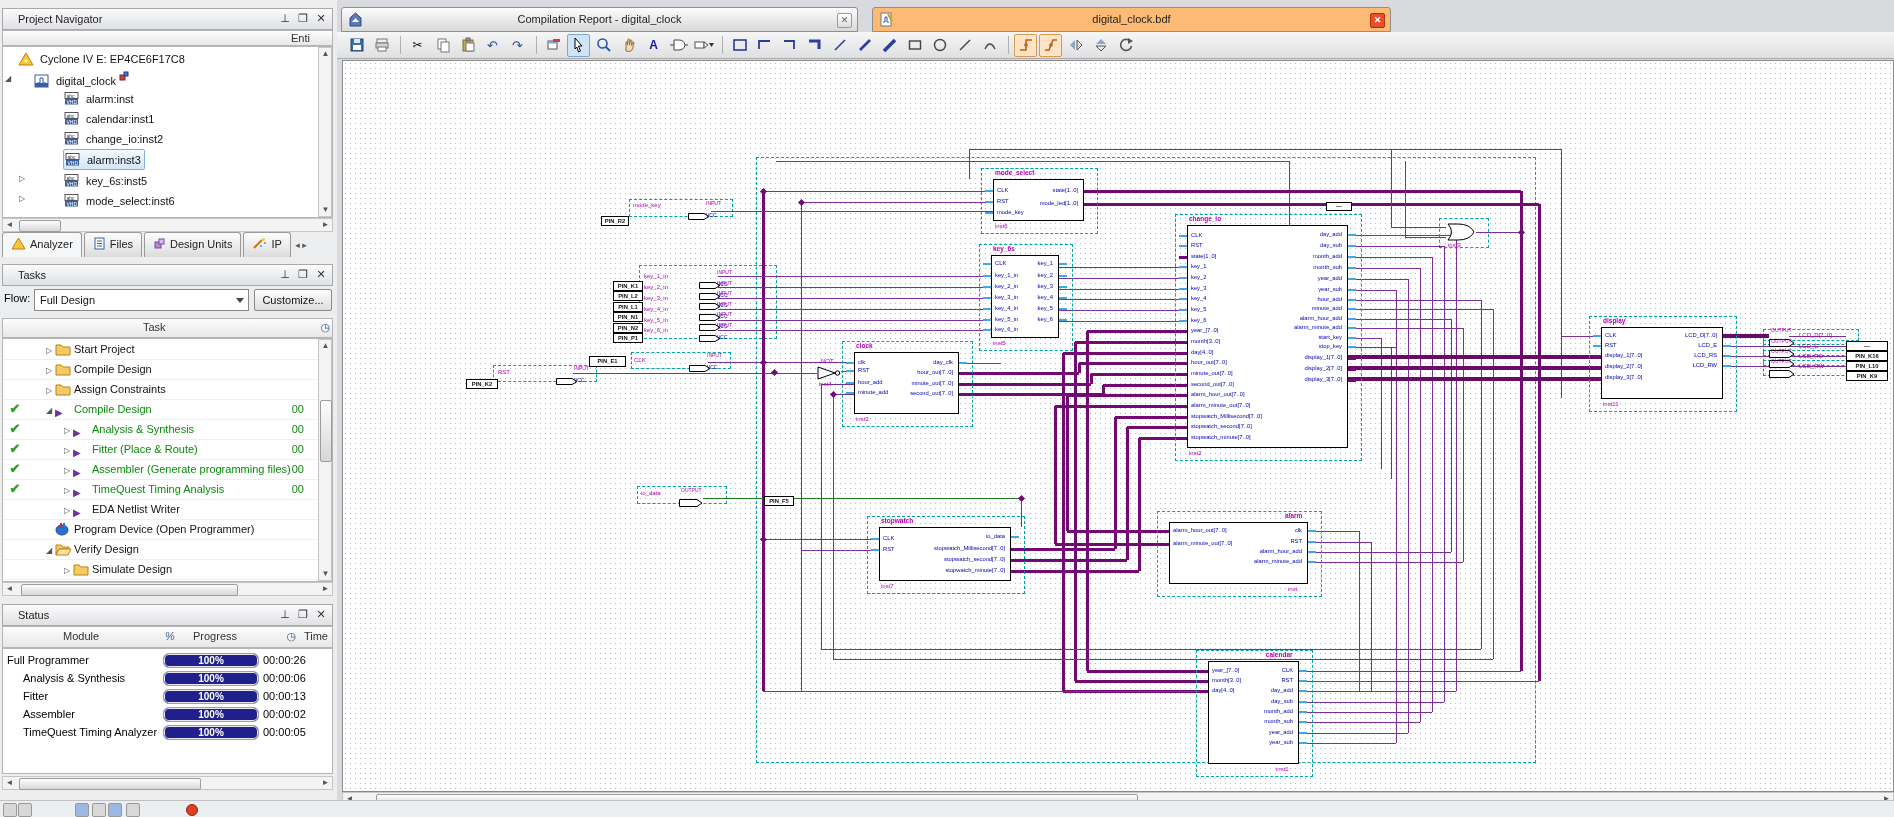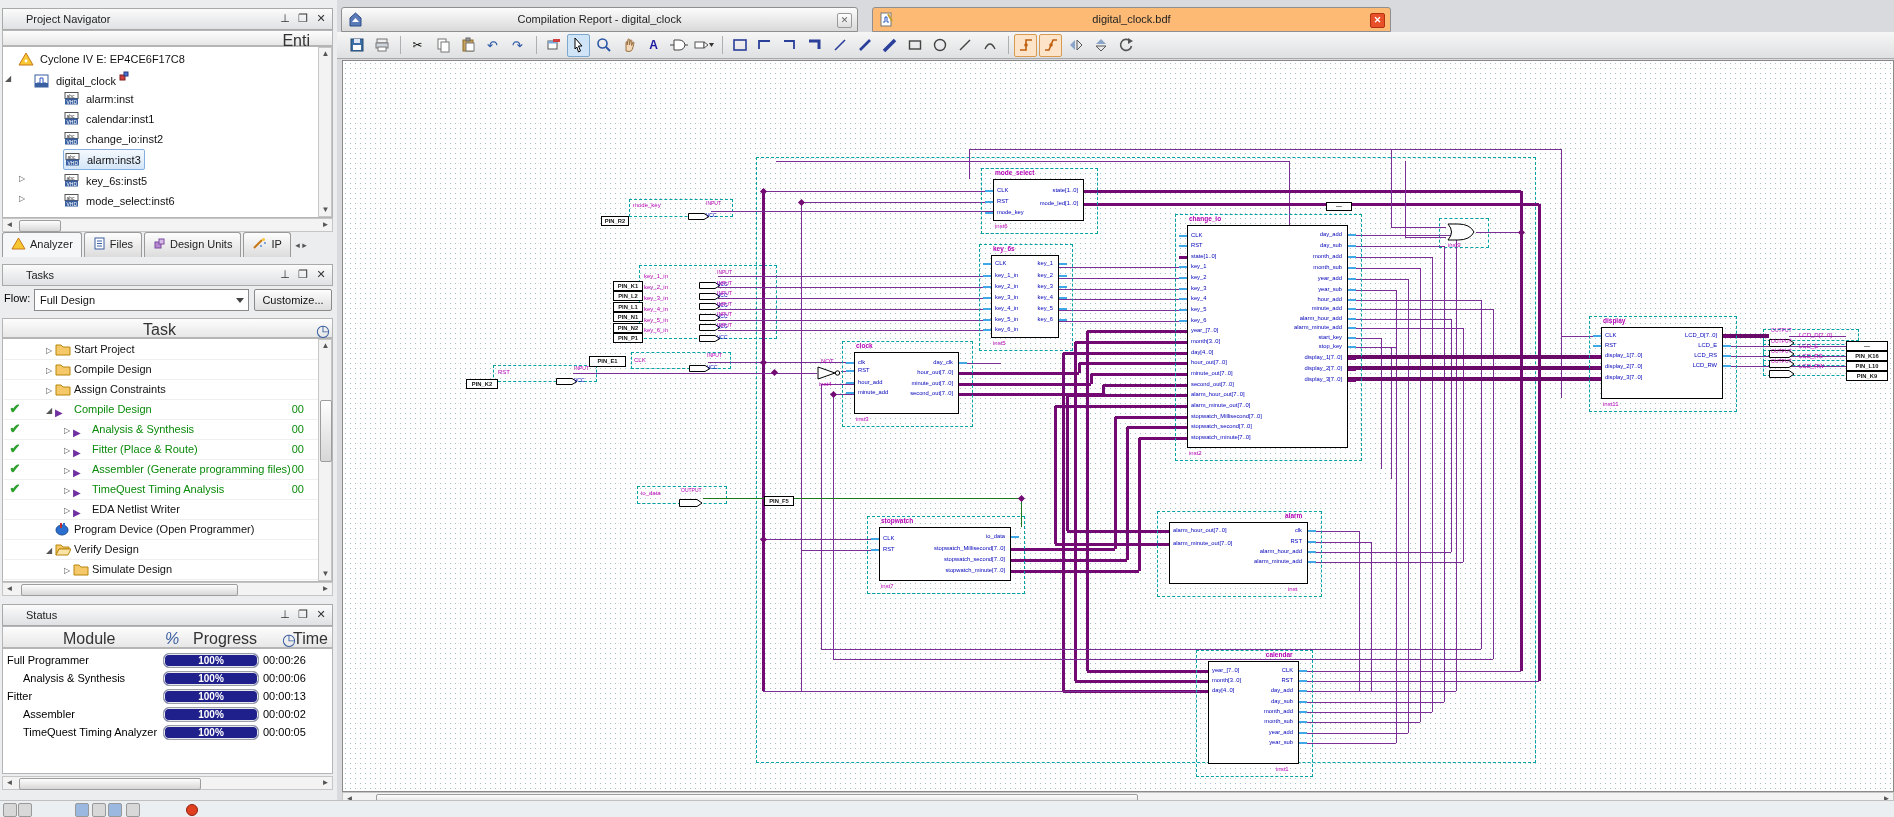--- a/index.html
+++ b/index.html
@@ -1,24 +1,24 @@
 <!DOCTYPE html>
 <html><head>
 <meta charset="utf-8">
 <style>
   html,body{margin:0;padding:0;background:#e8eaed;font-family:"Liberation Sans",sans-serif;}
   #app{position:relative;width:1894px;height:817px;background:#ecedef;overflow:hidden;}
   
   #left-dock{position:absolute;left:0;top:0;width:337px;height:800px;background:#ecedef;}
   .panel-title{position:absolute;left:2px;width:331px;height:22px;background:linear-gradient(#fbfbfb,#dfe1e4);
-    border:1px solid #a9a9a9;box-sizing:border-box;font-size:11px;color:#222;line-height:20px;padding-left:23px;}
+    border:1px solid #a9a9a9;box-sizing:border-box;font-size:11px;color:#222;line-height:20px;padding-left:15px;}
   .ptools{position:absolute;right:4px;top:2px;display:flex;gap:4px;}
   .ptool{width:14px;height:14px;font-size:11px;line-height:14px;text-align:center;color:#333;cursor:pointer;}
   .colheader{position:absolute;background:linear-gradient(#fdfdfd,#e7e7e7);border:1px solid #b5b5b5;box-sizing:border-box;
-    font-size:16px;color:#333;}
+    font-size:11px;color:#333;}
   .treearea{position:absolute;background:#fff;border:1px solid #b5b5b5;box-sizing:border-box;overflow:hidden;}
   .trow{position:absolute;left:0;width:100%;height:20px;font-size:11px;color:#111;white-space:nowrap;}
   .trow .lbl{display:inline-block;vertical-align:top;line-height:20px;}
   .trow.sel .inner{background:linear-gradient(#f4f9fd,#d4e6f8);border:1px solid #84aede;border-radius:2px;}
   .exp{display:inline-block;width:10px;font-size:8px;color:#555;text-align:center;line-height:20px;}
   .ticon{display:inline-block;width:16px;height:14px;margin:3px 3px 0 1px;vertical-align:top;}
   .scroll-h{position:absolute;height:14px;background:#f3f3f3;border:1px solid #c6c6c6;box-sizing:border-box;}
   .scroll-v{position:absolute;width:14px;background:#f3f3f3;border:1px solid #c6c6c6;box-sizing:border-box;}
   .thumb{position:absolute;background:linear-gradient(#fdfdfd,#d7d7d7);border:1px solid #9d9d9d;border-radius:2px;}
   .sarrow{position:absolute;font-size:8px;color:#555;width:13px;height:12px;text-align:center;line-height:12px;}
@@ -253,21 +253,21 @@
       <span style="position:absolute;left:60px;top:3px;">Module</span>
       <span style="position:absolute;left:162px;top:3px;color:#3a5fa0;font-style:italic;">%</span>
       <span style="position:absolute;left:190px;top:3px;">Progress</span>
       <span style="position:absolute;right:36px;top:3px;color:#3a5fa0;">◷</span>
       <span style="position:absolute;right:4px;top:3px;">Time</span>
     </div>
     <div style="position:absolute;left:2px;top:648px;width:331px;height:126px;background:#fff;border:1px solid #b5b5b5;box-sizing:border-box;">
       <div id="status-rows">
           <div class="statrow" style="top: 2px;"><span style="margin-left: 2px;">Full Programmer</span><span class="pbar" style="left: 158px;">100%</span><span style="position: absolute; left: 258px;">00:00:26</span></div>
           <div class="statrow" style="top: 20px;"><span style="margin-left: 18px;">Analysis &amp; Synthesis</span><span class="pbar" style="left: 158px;">100%</span><span style="position: absolute; left: 258px;">00:00:06</span></div>
-          <div class="statrow" style="top: 38px;"><span style="margin-left: 2px;">Fitter</span><span class="pbar" style="left: 158px;">100%</span><span style="position: absolute; left: 258px;">00:00:13</span></div>
+          <div class="statrow" style="top: 38px;"><span style="margin-left: 18px;">Fitter</span><span class="pbar" style="left: 158px;">100%</span><span style="position: absolute; left: 258px;">00:00:13</span></div>
           <div class="statrow" style="top: 56px;"><span style="margin-left: 18px;">Assembler</span><span class="pbar" style="left: 158px;">100%</span><span style="position: absolute; left: 258px;">00:00:02</span></div>
           <div class="statrow" style="top: 74px;"><span style="margin-left: 18px;">TimeQuest Timing Analyzer</span><span class="pbar" style="left: 158px;">100%</span><span style="position: absolute; left: 258px;">00:00:05</span></div>
         </div>
     </div>
     <div class="scroll-h" style="left:2px;top:776px;width:331px;">
       <span class="sarrow" style="left:0;top:0;">◄</span>
         <span class="sarrow" style="right:0;top:0;">►</span>
       <div class="thumb" style="left:16px;top:1px;width:180px;height:10px;"></div>
     </div>
   </div>

